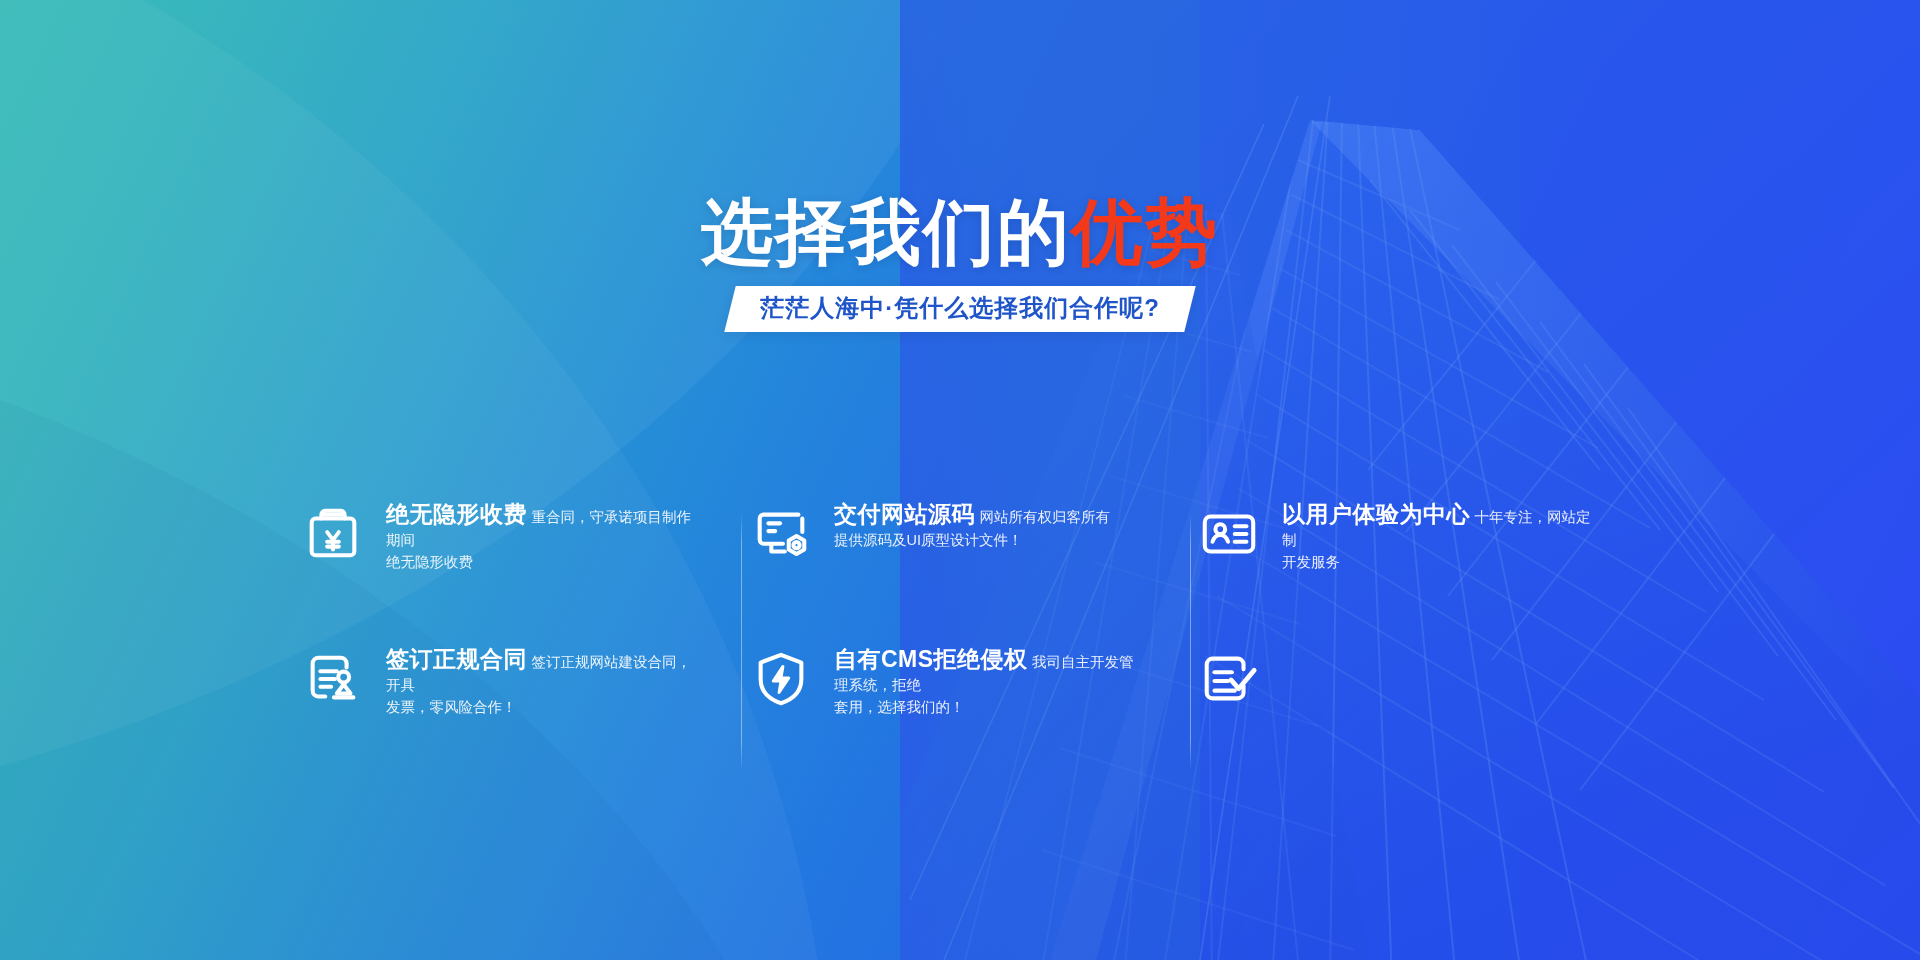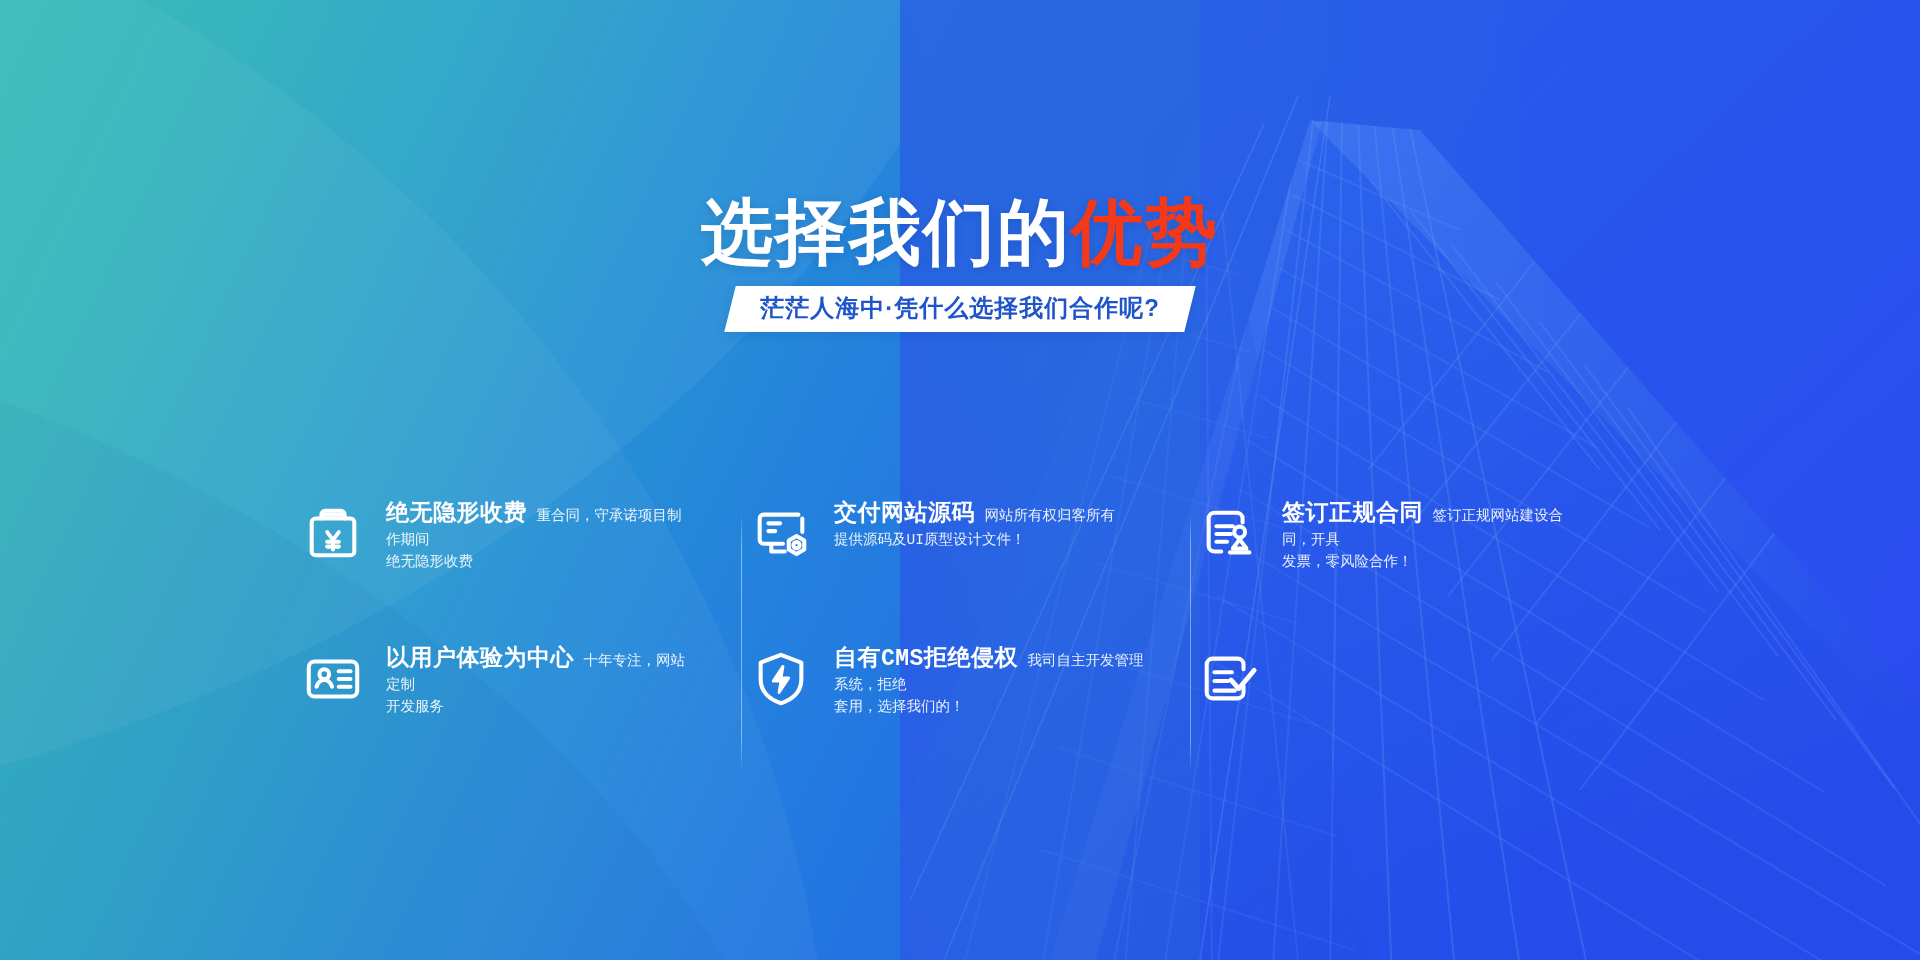--- a/index.html
+++ b/index.html
@@ -97,21 +97,21 @@
     column-gap:0; row-gap:0;
   }
   .feature{
     display:flex; align-items:flex-start; gap:22px;
     padding:4px 40px 4px 14px;
   }
   .feat-icon{
     flex:0 0 auto; width:62px; height:62px; margin-top:4px;
   }
   .feat-icon svg{ display:block; width:62px; height:62px; }
-  .feat-text{ padding-top:2px;font-family:Liberation Mono, monospace; }
+  .feat-text{ padding-top:2px; }
   .feat-title{
     font-size:23px; font-weight:700; color:#ffffff;
     letter-spacing:.5px; line-height:1.2; white-space:nowrap;
   }
   .feat-desc{
     margin-top:9px;
     font-size:14.5px; line-height:1.55;
     color:rgba(255,255,255,.90);
     max-width:206px;
   }
@@ -305,20 +305,40 @@
         <span class="feat-desc">
           <span>网站所有权归客所有</span><br>
           <span>提供源码及UI原型设计文件！</span>
         </span>
       </span>
     </div>
 
     <div class="feature">
       <span class="feat-icon">
         <svg viewBox="0 0 64 64" fill="none" stroke="#ffffff" stroke-width="4.2" stroke-linecap="round" stroke-linejoin="round" aria-hidden="true">
+          <rect x="7" y="14" width="50" height="36" rx="6"></rect>
+          <circle cx="23" cy="27" r="5"></circle>
+          <path d="M15 40c1.6-5 4.6-7 8-7s6.4 2 8 7"></path>
+          <line x1="38" y1="24" x2="50" y2="24"></line>
+          <line x1="38" y1="32" x2="50" y2="32"></line>
+          <line x1="38" y1="40" x2="50" y2="40"></line>
+        </svg>
+      </span>
+      <span class="feat-text">
+        <span class="feat-title">以用户体验为中心</span>
+        <span class="feat-desc">
+          <span>十年专注，网站定制</span><br>
+          <span>开发服务</span>
+        </span>
+      </span>
+    </div>
+
+    <div class="feature">
+      <span class="feat-icon">
+        <svg viewBox="0 0 64 64" fill="none" stroke="#ffffff" stroke-width="4.2" stroke-linecap="round" stroke-linejoin="round" aria-hidden="true">
           <path d="M46 20v-4a6 6 0 0 0-6-6H17a6 6 0 0 0-6 6v28a6 6 0 0 0 6 6h7"></path>
           <line x1="19" y1="24" x2="36" y2="24"></line>
           <line x1="19" y1="32" x2="34" y2="32"></line>
           <line x1="19" y1="40" x2="30" y2="40"></line>
           <circle cx="43" cy="30" r="5.6"></circle>
           <path d="M43 36c-1 5-5 7-7 11h14c-2-4-6-6-7-11z"></path>
           <line x1="33" y1="51" x2="53" y2="51"></line>
         </svg>
       </span>
       <span class="feat-text">
@@ -326,40 +346,20 @@
         <span class="feat-desc">
           <span>签订正规网站建设合同，开具</span><br>
           <span>发票，零风险合作！</span>
         </span>
       </span>
     </div>
 
     <div class="feature">
       <span class="feat-icon">
         <svg viewBox="0 0 64 64" fill="none" stroke="#ffffff" stroke-width="4.2" stroke-linecap="round" stroke-linejoin="round" aria-hidden="true">
-          <rect x="7" y="14" width="50" height="36" rx="6"></rect>
-          <circle cx="23" cy="27" r="5"></circle>
-          <path d="M15 40c1.6-5 4.6-7 8-7s6.4 2 8 7"></path>
-          <line x1="38" y1="24" x2="50" y2="24"></line>
-          <line x1="38" y1="32" x2="50" y2="32"></line>
-          <line x1="38" y1="40" x2="50" y2="40"></line>
-        </svg>
-      </span>
-      <span class="feat-text">
-        <span class="feat-title">以用户体验为中心</span>
-        <span class="feat-desc">
-          <span>十年专注，网站定制</span><br>
-          <span>开发服务</span>
-        </span>
-      </span>
-    </div>
-
-    <div class="feature">
-      <span class="feat-icon">
-        <svg viewBox="0 0 64 64" fill="none" stroke="#ffffff" stroke-width="4.2" stroke-linecap="round" stroke-linejoin="round" aria-hidden="true">
           <path d="M32 7l21 8v17c0 13-9 21-21 25-12-4-21-12-21-25V15z"></path>
           <path d="M34 19l-10 15h8l-2 12 10-15h-8z" fill="#ffffff" stroke-width="3"></path>
         </svg>
       </span>
       <span class="feat-text">
         <span class="feat-title">自有CMS拒绝侵权</span>
         <span class="feat-desc">
           <span>我司自主开发管理系统，拒绝</span><br>
           <span>套用，选择我们的！</span>
         </span>

